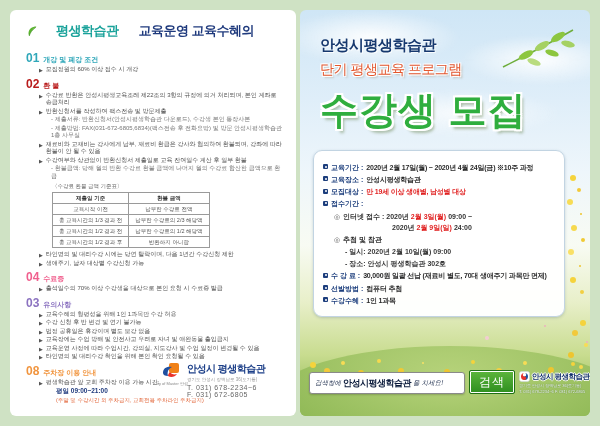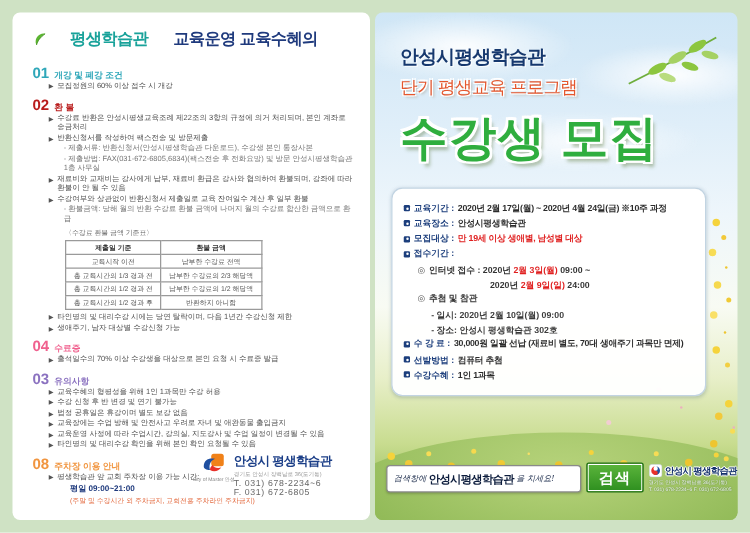--- a/index.html
+++ b/index.html
@@ -87,21 +87,21 @@
   .subrow .dt{color:#e01f1f;}
   .subrow2{padding-left:69px;margin:0 0 2px 0;font-size:7px;font-weight:bold;color:#333;}
   .subrow3{padding-left:22px;margin:1.5px 0;font-size:7px;font-weight:bold;color:#3a3a3a;}
 
   .rp-bottom{position:absolute;left:9px;right:5px;bottom:22px;display:flex;align-items:flex-end;gap:4px;}
   .search-box{flex:1;height:20px;background:#fff;border:1px solid #8a8a8a;border-radius:3px;
     display:flex;align-items:center;padding:0 5px;gap:2px;box-shadow:0 1px 2px rgba(0,0,0,.2);}
   .script{font-family:"DejaVu Serif",serif;font-style:italic;font-size:6.5px;color:#1a2a4a;white-space:nowrap;}
   .kw{font-weight:bold;font-size:9px;color:#0c1c3c;letter-spacing:-0.5px;white-space:nowrap;}
   .search-btn{flex:0 0 auto;width:44px;height:22px;background:linear-gradient(#5cb53c,#2e8f1f);
-    border:1px solid #1e6f14;box-shadow:inset 0 0 0 1px #fff;border-radius:2px;color:#fff;font-weight:bold;
+    border:1px solid #1e6f14;box-shadow:inset 0 0 0 1px #fff;border-radius:2px;color:#fff;font-weight:normal;
     font-size:12px;display:flex;align-items:center;justify-content:center;letter-spacing:1px;cursor:pointer;}
   .rp-footer{flex:0 0 auto;width:66px;display:flex;flex-direction:column;align-items:flex-start;}
   .rpf-top{display:flex;align-items:center;gap:2px;}
   .rpf-org{font-size:7.5px;font-weight:bold;color:#12306b;white-space:nowrap;letter-spacing:-0.5px;
     text-shadow:-1px 0 0 #fff,1px 0 0 #fff,0 -1px 0 #fff,0 1px 0 #fff;}
   .rpf-addr,.rpf-tel{font-size:4px;color:#fff;white-space:nowrap;text-shadow:0 0 1px rgba(0,60,0,.8);margin-top:1px;}
 </style>
 </head>
 <body>
 

